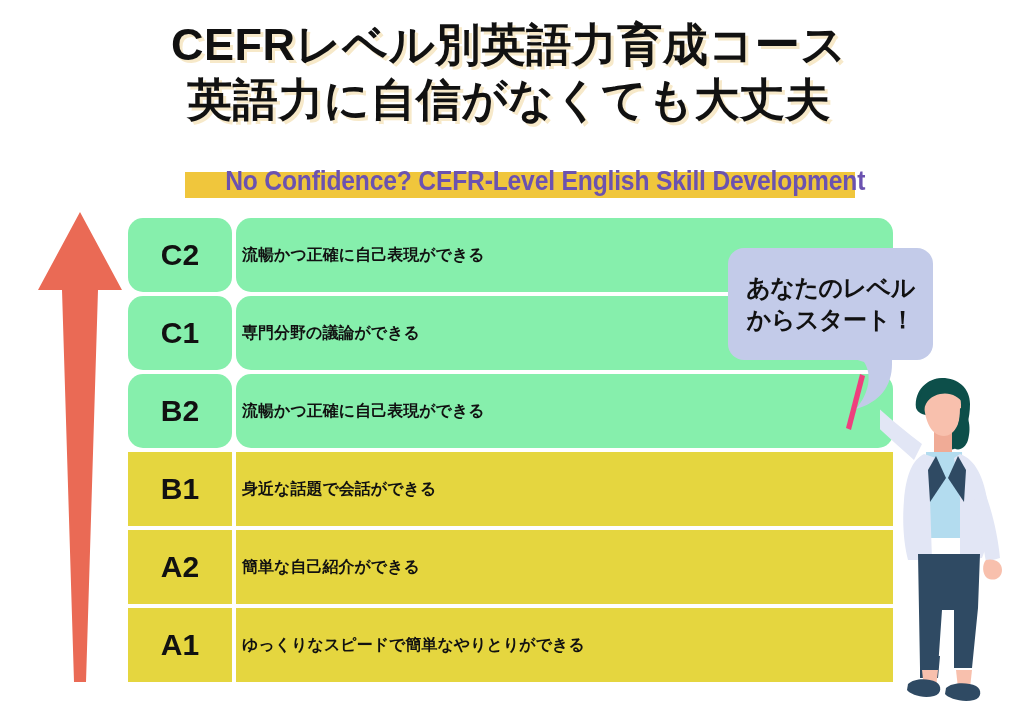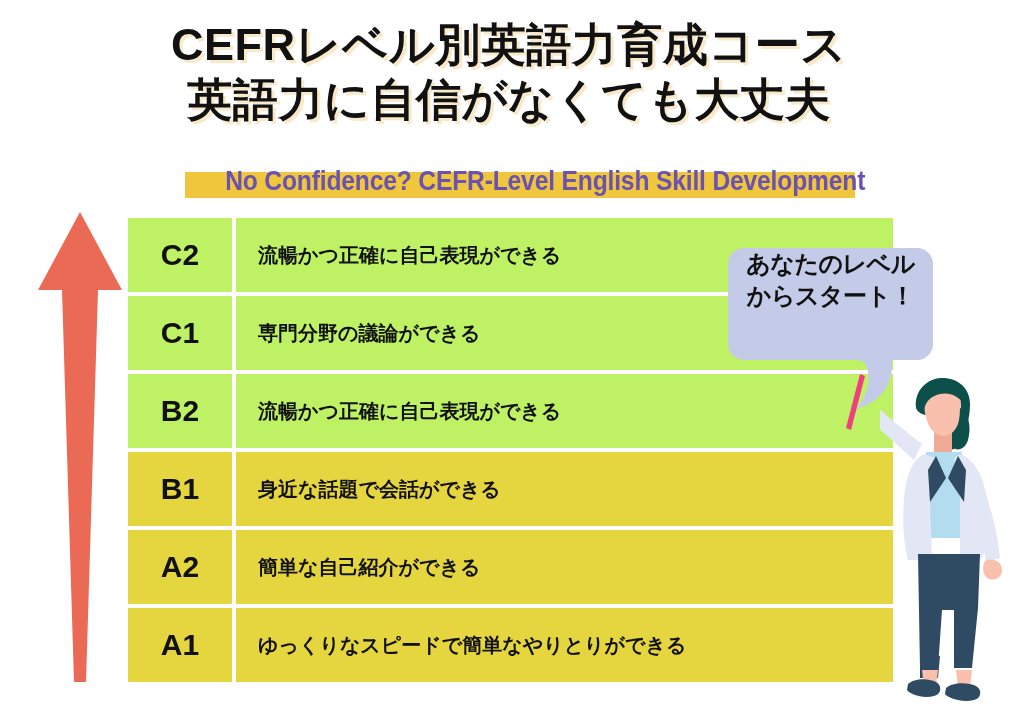--- a/index.html
+++ b/index.html
@@ -98,29 +98,29 @@
     font-size: 30px;
     font-weight: 700;
     color: #111111;
     flex: 0 0 auto;
   }
   .desc-cell {
     flex: 1 1 auto;
     margin-left: 4px;
     display: flex;
     align-items: center;
-    padding-left: 22px;
-    font-size: 20px;
+    padding-left: 6px;
+    font-size: 16px;
     font-weight: 700;
     color: #111111;
     box-sizing: border-box;
     white-space: nowrap;
   }
   .tier-upper .level-cell,
-  .tier-upper .desc-cell { background: #bef264; }
+  .tier-upper .desc-cell { background: #86efac; border-radius: 15px; }
   .tier-lower .level-cell,
   .tier-lower .desc-cell { background: #e5d63f; }
 
   
   .bubble {
     position: absolute;
     left: 728px;
     top: 248px;
     width: 205px;
     height: 112px;
@@ -130,20 +130,21 @@
   }
   .bubble-text {
     position: absolute;
     left: 0;
     top: 0;
     width: 205px;
     height: 112px;
     display: flex;
     flex-direction: column;
     align-items: center;
+    justify-content: center;
     font-size: 24px;
     font-weight: 700;
     color: #111111;
     line-height: 1.32;
     letter-spacing: -0.5px;
     white-space: nowrap;
   }
   .bubble-tail {
     position: absolute;
     left: 830px;

